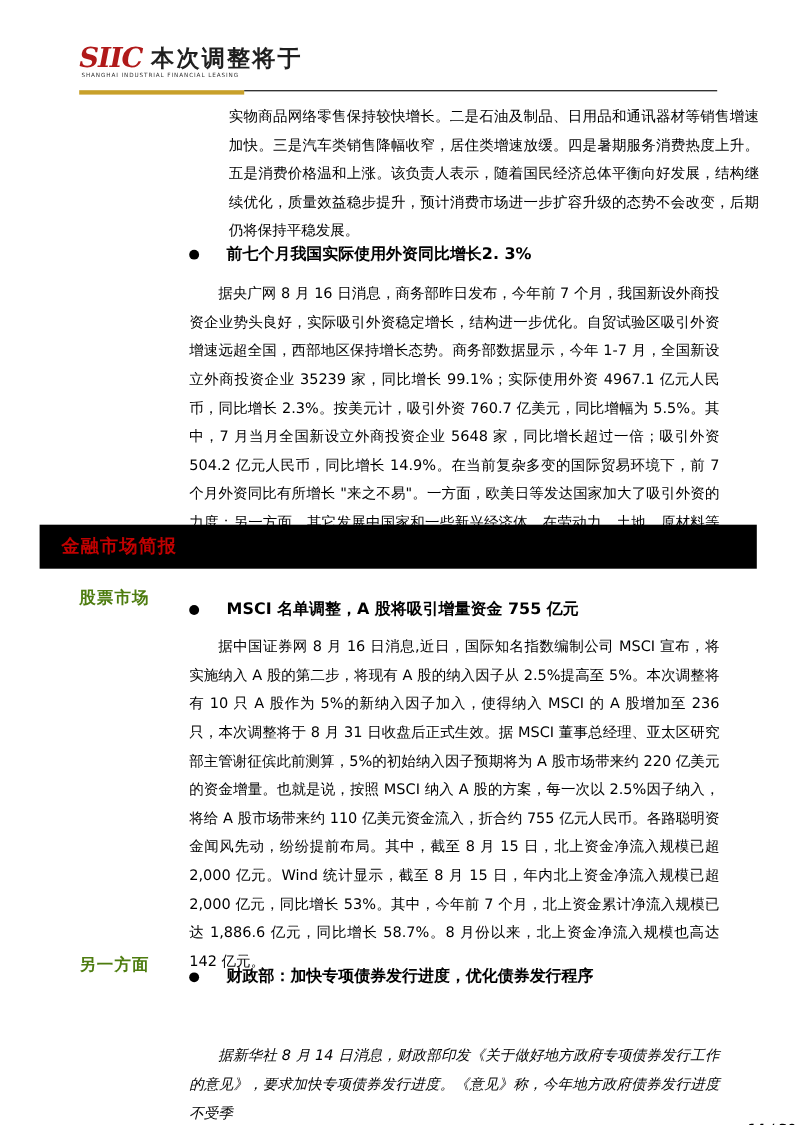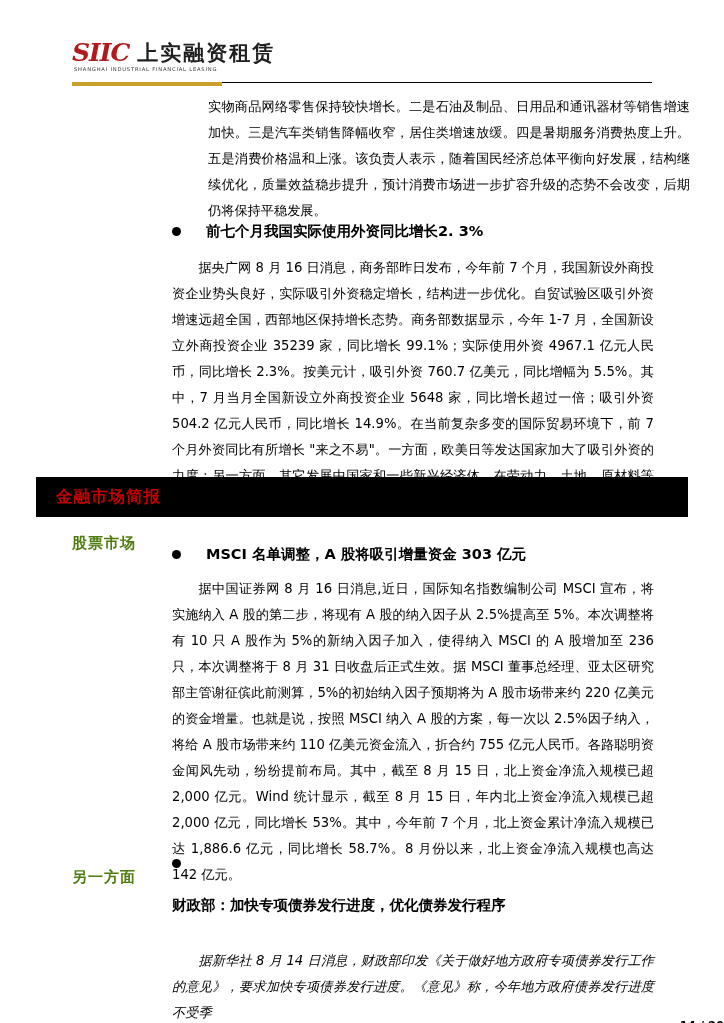--- a/index.html
+++ b/index.html
@@ -159,21 +159,21 @@
   }
 </style>
 </head>
 <body>
 
 <div class="page">
 
   <div class="header">
     <div class="logo-wrap">
       <span class="logo-mark">SIIC</span>
-      <span class="logo-cn">上实融资租赁</span>
+      <span class="logo-cn">本次调整将于</span>
     </div>
     <div class="logo-en">SHANGHAI  INDUSTRIAL  FINANCIAL  LEASING</div>
   </div>
   <div class="header-rule"></div>
   <div class="header-rule2"></div>
 
   <div class="block body-text" style="top: 94px; margin-left: 36px;">实物商品网络零售保持较快增长。二是石油及制品、日用品和通讯器材等销售增速加快。三是汽车类销售降幅收窄，居住类增速放缓。四是暑期服务消费热度上升。五是消费价格温和上涨。该负责人表示，随着国民经济总体平衡向好发展，结构继续优化，质量效益稳步提升，预计消费市场进一步扩容升级的态势不会改变，后期仍将保持平稳发展。</div>
 
   <div class="bullet-heading" style="top: 219px; left: 172px; width: 482px;">
     <span class="bullet-dot"></span>
@@ -183,28 +183,28 @@
   <div class="block body-text indent" style="top: 255px;">据央广网 8 月 16 日消息，商务部昨日发布，今年前 7 个月，我国新设外商投资企业势头良好，实际吸引外资稳定增长，结构进一步优化。自贸试验区吸引外资增速远超全国，西部地区保持增长态势。商务部数据显示，今年 1-7 月，全国新设立外商投资企业 35239 家，同比增长 99.1%；实际使用外资 4967.1 亿元人民币，同比增长 2.3%。按美元计，吸引外资 760.7 亿美元，同比增幅为 5.5%。其中，7 月当月全国新设立外商投资企业 5648 家，同比增长超过一倍；吸引外资 504.2 亿元人民币，同比增长 14.9%。在当前复杂多变的国际贸易环境下，前 7 个月外资同比有所增长 "来之不易"。一方面，欧美日等发达国家加大了吸引外资的力度；另一方面，其它发展中国家和一些新兴经济体，在劳动力、土地、原材料等方面有更多的优势。</div>
 
   <div class="banner" style="top: 477px;">
     <span class="banner-text">金融市场简报</span>
   </div>
 
   <div class="subsection" style="top: 534px;">股票市场</div>
 
   <div class="bullet-heading" style="top: 542px; left: 172px; width: 482px;">
     <span class="bullet-dot"></span>
-    <span>MSCI 名单调整，A 股将吸引增量资金 303 亿元</span>
+    <span>MSCI 名单调整，A 股将吸引增量资金 755 亿元</span>
   </div>
 
   <div class="block body-text indent" style="top: 576px;">据中国证券网 8 月 16 日消息,近日，国际知名指数编制公司 MSCI 宣布，将实施纳入 A 股的第二步，将现有 A 股的纳入因子从 2.5%提高至 5%。本次调整将有 10 只 A 股作为 5%的新纳入因子加入，使得纳入 MSCI 的 A 股增加至 236 只，本次调整将于 8 月 31 日收盘后正式生效。据 MSCI 董事总经理、亚太区研究部主管谢征傧此前测算，5%的初始纳入因子预期将为 A 股市场带来约 220 亿美元的资金增量。也就是说，按照 MSCI 纳入 A 股的方案，每一次以 2.5%因子纳入，将给 A 股市场带来约 110 亿美元资金流入，折合约 755 亿元人民币。各路聪明资金闻风先动，纷纷提前布局。其中，截至 8 月 15 日，北上资金净流入规模已超 2,000 亿元。Wind 统计显示，截至 8 月 15 日，年内北上资金净流入规模已超 2,000 亿元，同比增长 53%。其中，今年前 7 个月，北上资金累计净流入规模已达 1,886.6 亿元，同比增长 58.7%。8 月份以来，北上资金净流入规模也高达 142 亿元。</div>
 
   <div class="subsection" style="top: 868px;">另一方面</div>
 
-  <div class="bullet-heading" style="top: 851px; left: 172px; width: 482px; flex-direction: column;">
+  <div class="bullet-heading" style="top: 876px; left: 172px; width: 482px;">
     <span class="bullet-dot"></span>
     <span>财政部：加快专项债券发行进度，优化债券发行程序</span>
   </div>
 
   <div class="block body-text indent" style="top: 948px; font-style: italic;">据新华社 8 月 14 日消息，财政部印发《关于做好地方政府专项债券发行工作的意见》，要求加快专项债券发行进度。《意见》称，今年地方政府债券发行进度不受季</div>
 
   <div class="footer">14 / 20</div>
 
 </div>
 

